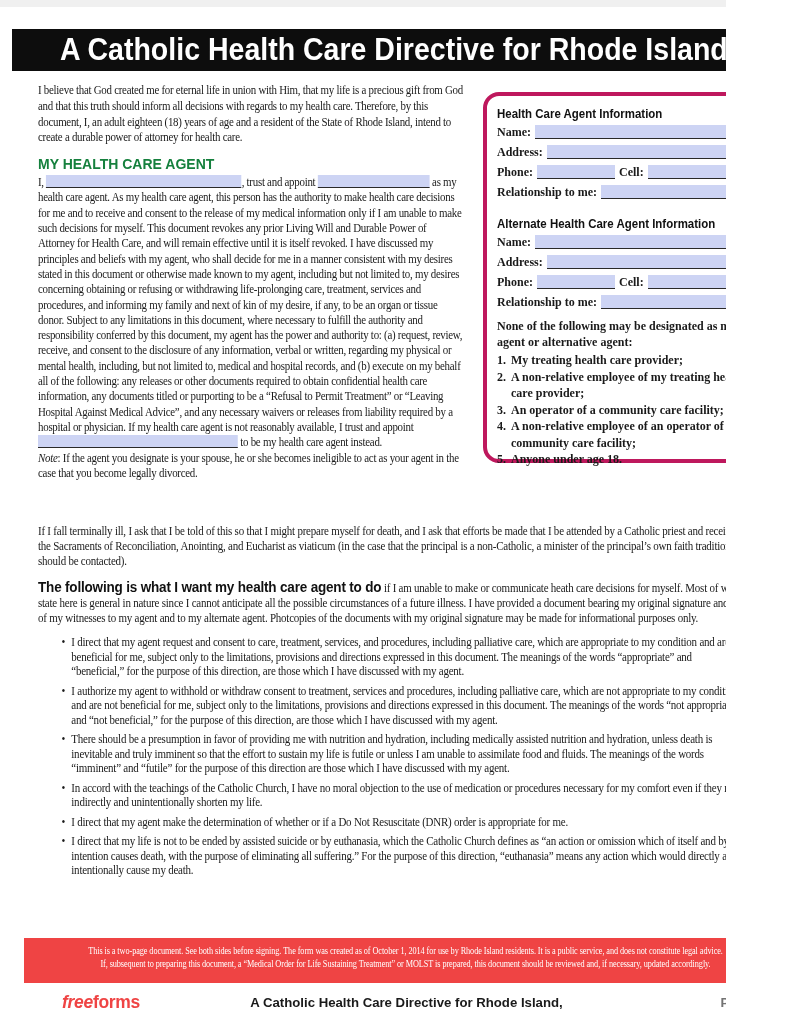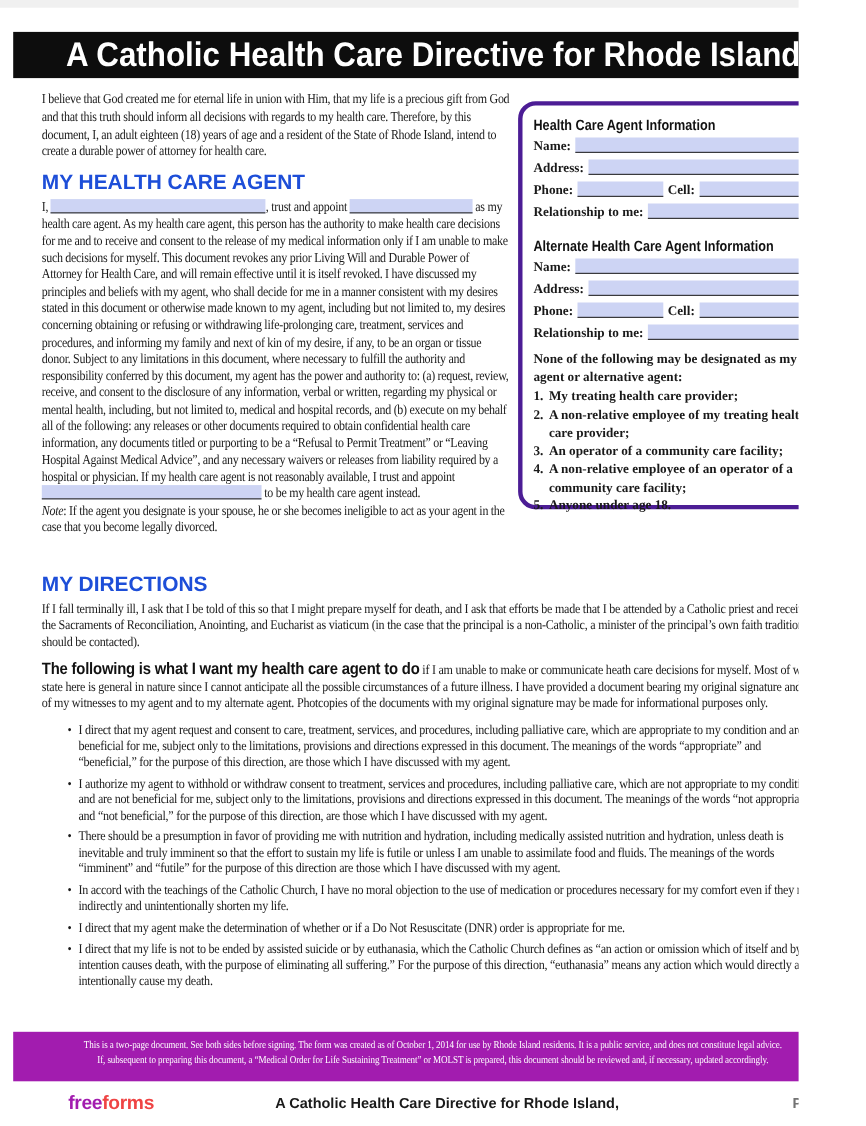--- a/index.html
+++ b/index.html
@@ -11,30 +11,30 @@
   .titlebar { position:absolute; left:12px; top:29px; width:763px; height:42px; background:#0d0d0d;
               color:#ffffff; text-align:center; }
   .titlebar .t { display:inline-block; font-family:"Liberation Sans", "DejaVu Sans", sans-serif;
                  font-weight:bold; font-size:31px; line-height:42px; white-space:nowrap;
                  transform:scaleX(0.92); transform-origin:50% 50%; }
 
   
   .leftcol { position:absolute; left:38px; top:83px; width:425px; }
   .cond88 { width:483px; transform:scaleX(0.88); transform-origin:0 0; letter-spacing:-0.3px; }
   .intro { font-size:12.4px; line-height:15.8px; margin:0; }
-  h2.sect { font-family:"Liberation Sans", "DejaVu Sans", sans-serif; font-size:19px; font-weight:bold;
-            margin:10px 0 0 0; color:#1d4ed8; letter-spacing:0; }
+  h2.sect { font-family:"Liberation Sans", "DejaVu Sans", sans-serif; font-size:14px; font-weight:bold;
+            margin:10px 0 0 0; color:#15803d; letter-spacing:0; }
   .agentp { font-size:12.4px; line-height:15.3px; margin:3px 0 0 0; }
   .blank { display:inline-block; background:#cdd4f4; border-bottom:1px solid #2a2a2a; height:12px; vertical-align:-2px; }
   .b1 { width:222px; } .b2 { width:127px; } .b3 { width:227px; }
   .noteline { display:block; }
 
   
-  .agentbox { position:absolute; left:471px; top:92px; width:286px; height:371px; box-sizing:border-box;
-              border:4px solid #4c1d95; border-radius:16px; background:#fff; padding:8px 13px 6px 10px; }
+  .agentbox { position:absolute; left:483px; top:92px; width:286px; height:371px; box-sizing:border-box;
+              border:4px solid #be185d; border-radius:16px; background:#fff; padding:8px 13px 6px 10px; }
   .boxh { display:block; font-family:"Liberation Sans", "DejaVu Sans", sans-serif; font-weight:bold;
           font-size:13.5px; white-space:nowrap; transform:scaleX(0.85); transform-origin:0 50%;
           margin:2px 0 4px 0; color:#111; }
   .brow { display:flex; align-items:flex-end; margin-bottom:6px; font-weight:bold; font-size:12px; line-height:14px;text-align:right; }
   .brow .lbl { white-space:nowrap; }
   .bfield { flex:1 1 auto; height:13px; background:#cdd4f4; border-bottom:1px solid #2a2a2a; margin-left:4px; }
   .bfield.phonew { flex:0 0 78px; }
   .brow .lbl.cell { margin-left:4px; }
   .boxgap { height:9px; }
   .resthead { font-weight:bold; font-size:12px; line-height:16px; margin:9px 0 2px 0; }
@@ -47,31 +47,31 @@
   .cond90 { width:790px; transform:scaleX(0.90); transform-origin:0 0; letter-spacing:-0.25px; }
   .dirp { font-size:12.2px; line-height:15.2px; margin:3px 0 9px 0; }
   .wishp { font-size:12.2px; line-height:15.2px; margin:0 0 9px 0; }
   .leadbold { font-family:"Liberation Sans", "DejaVu Sans", sans-serif; font-weight:bold; font-size:15px;
               letter-spacing:-0.2px; color:#111; }
   .bullets { margin-left:24px; width:760px; }
   .bu { position:relative; padding-left:13px; margin:0 0 5px 0; font-size:12.2px; line-height:14.5px; }
   .bu::before { content:"\2022"; position:absolute; left:2px; }
 
   
-  .noticebar { position:absolute; left:12px; top:938px; width:763px; height:45px; background:#a21caf;
+  .noticebar { position:absolute; left:24px; top:938px; width:763px; height:45px; background:#ef4444;
                color:#ffffff; overflow:hidden; }
   .nline { font-size:9.6px; line-height:13px; letter-spacing:-0.1px; white-space:nowrap; text-align:center;
            transform:scaleX(0.86); transform-origin:50% 0; }
   .nline.first { margin-top:6px; }
 
   
   .footer { position:absolute; left:0; top:990px; width:787px; height:28px;
             font-family:"Liberation Sans", "DejaVu Sans", sans-serif; font-weight:bold; }
   .logo { position:absolute; left:62px; top:2px; font-size:17.5px; letter-spacing:-0.3px; }
-  .logo .free { color:#a21caf; } .logo .forms { color:#ef4444; }
+  .logo .free { color:#ef4444;font-style:italic; } .logo .forms { color:#ef4444; }
   .ftitle { position:absolute; left:0; top:5px; width:100%; text-align:center; font-size:13.2px; color:#1a1a1a;margin-left:13px; }
   .fpage { position:absolute; right:24px; top:5px; font-size:13.2px; color:#737373; }
 </style>
 </head>
 <body>
 
 <div class="page">
   <div class="topstrip"></div>
 
   <div class="titlebar">
@@ -154,21 +154,20 @@
       <span class="rnum">4.</span>
       <span class="rtext">A non-relative employee of an operator of a community care facility;</span>
     </div>
     <div class="ritem">
       <span class="rnum">5.</span>
       <span class="rtext">Anyone under age 18.</span>
     </div>
   </div>
 
   <div class="lower">
-    <h2 class="sect">MY DIRECTIONS</h2>
     <div class="cond90">
       <p class="dirp">If I fall terminally ill, I ask that I be told of this so that I might prepare myself for death, and I ask that efforts be made that I be attended by a Catholic priest and receive the Sacraments of Reconciliation, Anointing, and Eucharist as viaticum (in the case that the principal is a non-Catholic, a minister of the principal’s own faith tradition should be contacted).</p>
       <p class="wishp"><span class="leadbold">The following is what I want my health care agent to do</span><span> if I am unable to make or communicate heath care decisions for myself. Most of what I state here is general in nature since I cannot anticipate all the possible circumstances of a future illness. I have provided a document bearing my original signature and that of my witnesses to my agent and to my alternate agent. Photcopies of the documents with my original signature may be made for informational purposes only.</span></p>
       <div class="bullets">
         <p class="bu">I direct that my agent request and consent to care, treatment, services, and procedures, including palliative care, which are appropriate to my condition and are beneficial for me, subject only to the limitations, provisions and directions expressed in this document. The meanings of the words “appropriate” and “beneficial,” for the purpose of this direction, are those which I have discussed with my agent.</p>
         <p class="bu">I authorize my agent to withhold or withdraw consent to treatment, services and procedures, including palliative care, which are not appropriate to my condition and are not beneficial for me, subject only to the limitations, provisions and directions expressed in this document. The meanings of the words “not appropriate” and “not beneficial,” for the purpose of this direction, are those which I have discussed with my agent.</p>
         <p class="bu">There should be a presumption in favor of providing me with nutrition and hydration, including medically assisted nutrition and hydration, unless death is inevitable and truly imminent so that the effort to sustain my life is futile or unless I am unable to assimilate food and fluids. The meanings of the words “imminent” and “futile” for the purpose of this direction are those which I have discussed with my agent.</p>
         <p class="bu">In accord with the teachings of the Catholic Church, I have no moral objection to the use of medication or procedures necessary for my comfort even if they may indirectly and unintentionally shorten my life.</p>
         <p class="bu">I direct that my agent make the determination of whether or if a Do Not Resuscitate (DNR) order is appropriate for me.</p>
         <p class="bu">I direct that my life is not to be ended by assisted suicide or by euthanasia, which the Catholic Church defines as “an action or omission which of itself and by intention causes death, with the purpose of eliminating all suffering.” For the purpose of this direction, “euthanasia” means any action which would directly and intentionally cause my death.</p>

